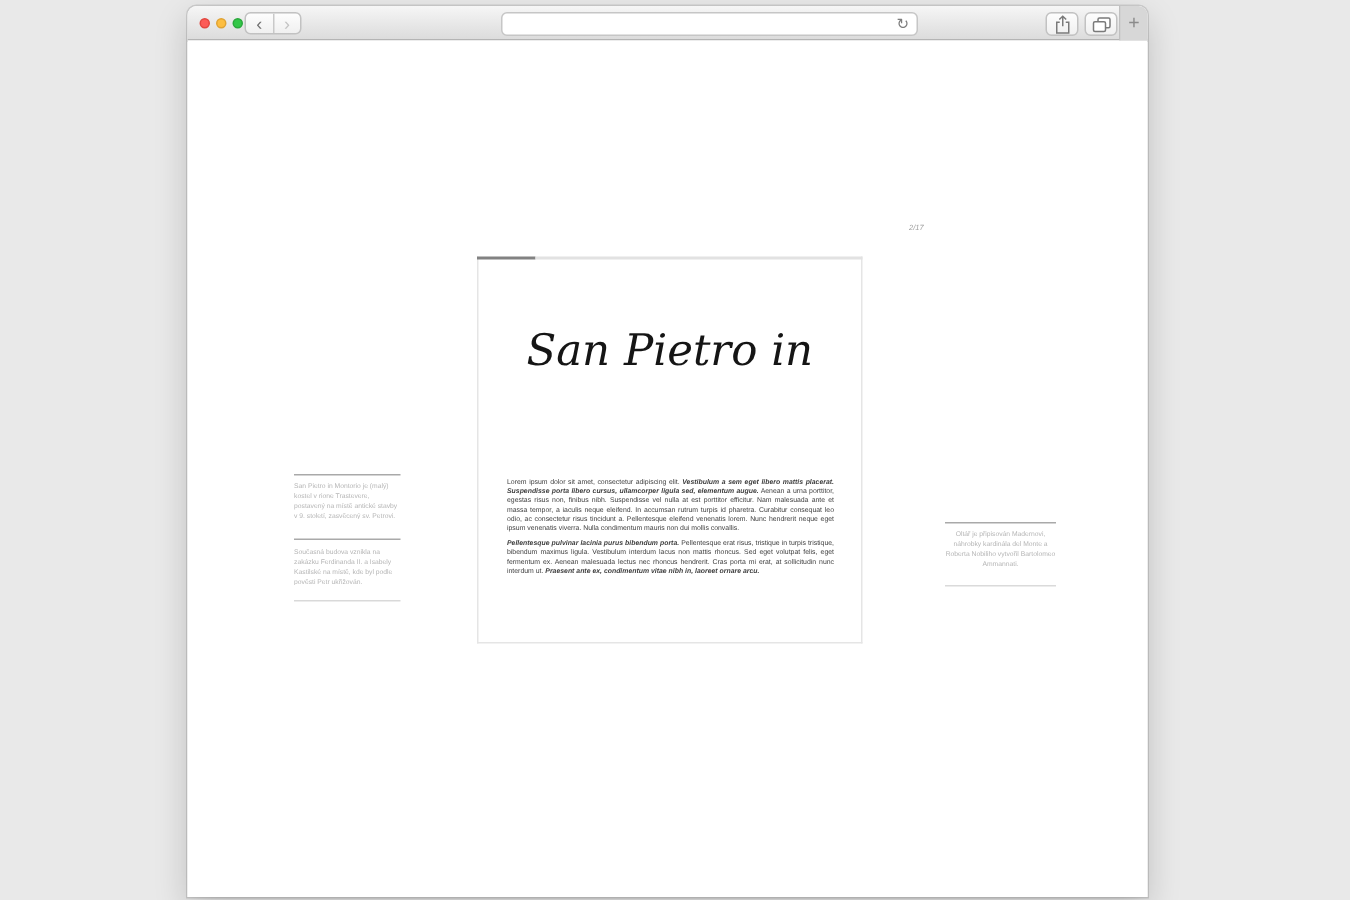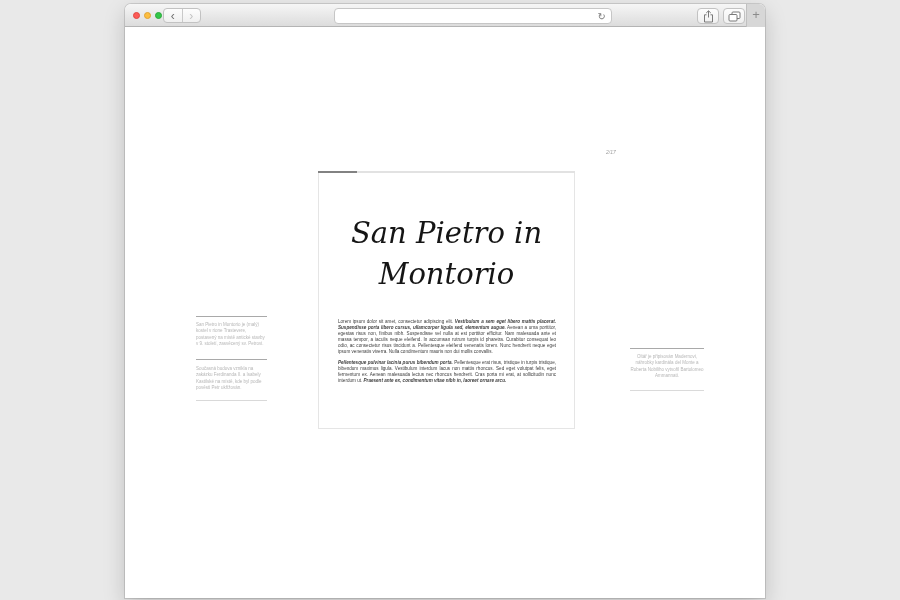--- a/index.html
+++ b/index.html
@@ -203,21 +203,20 @@
     </aside>
 
     <article class="card">
       <div class="accent">
         <span class="dark"></span>
         <span class="light"></span>
       </div>
 
       <h1>
         <div>San Pietro in</div>
-        <div>Montorio</div>
       </h1>
 
       <div class="card-body">
         <div class="shrink">
           <p><span>Lorem ipsum dolor sit amet, consectetur adipiscing elit. </span><span class="bi">Vestibulum a sem eget libero mattis placerat. Suspendisse porta libero cursus, ullamcorper ligula sed, elementum augue.</span><span> Aenean a urna porttitor, egestas risus non, finibus nibh. Suspendisse vel nulla at est porttitor efficitur. Nam malesuada ante et massa tempor, a iaculis neque eleifend. In accumsan rutrum turpis id pharetra. Curabitur consequat leo odio, ac consectetur risus tincidunt a. Pellentesque eleifend venenatis lorem. Nunc hendrerit neque eget ipsum venenatis viverra. Nulla condimentum mauris non dui mollis convallis.</span></p>
           <p><span class="bi">Pellentesque pulvinar lacinia purus bibendum porta.</span><span> Pellentesque erat risus, tristique in turpis tristique, bibendum maximus ligula. Vestibulum interdum lacus non mattis rhoncus. Sed eget volutpat felis, eget fermentum ex. Aenean malesuada lectus nec rhoncus hendrerit. Cras porta mi erat, at sollicitudin nunc interdum ut. </span><span class="bi">Praesent ante ex, condimentum vitae nibh in, laoreet ornare arcu.</span></p>
         </div>
       </div>
     </article>
 

